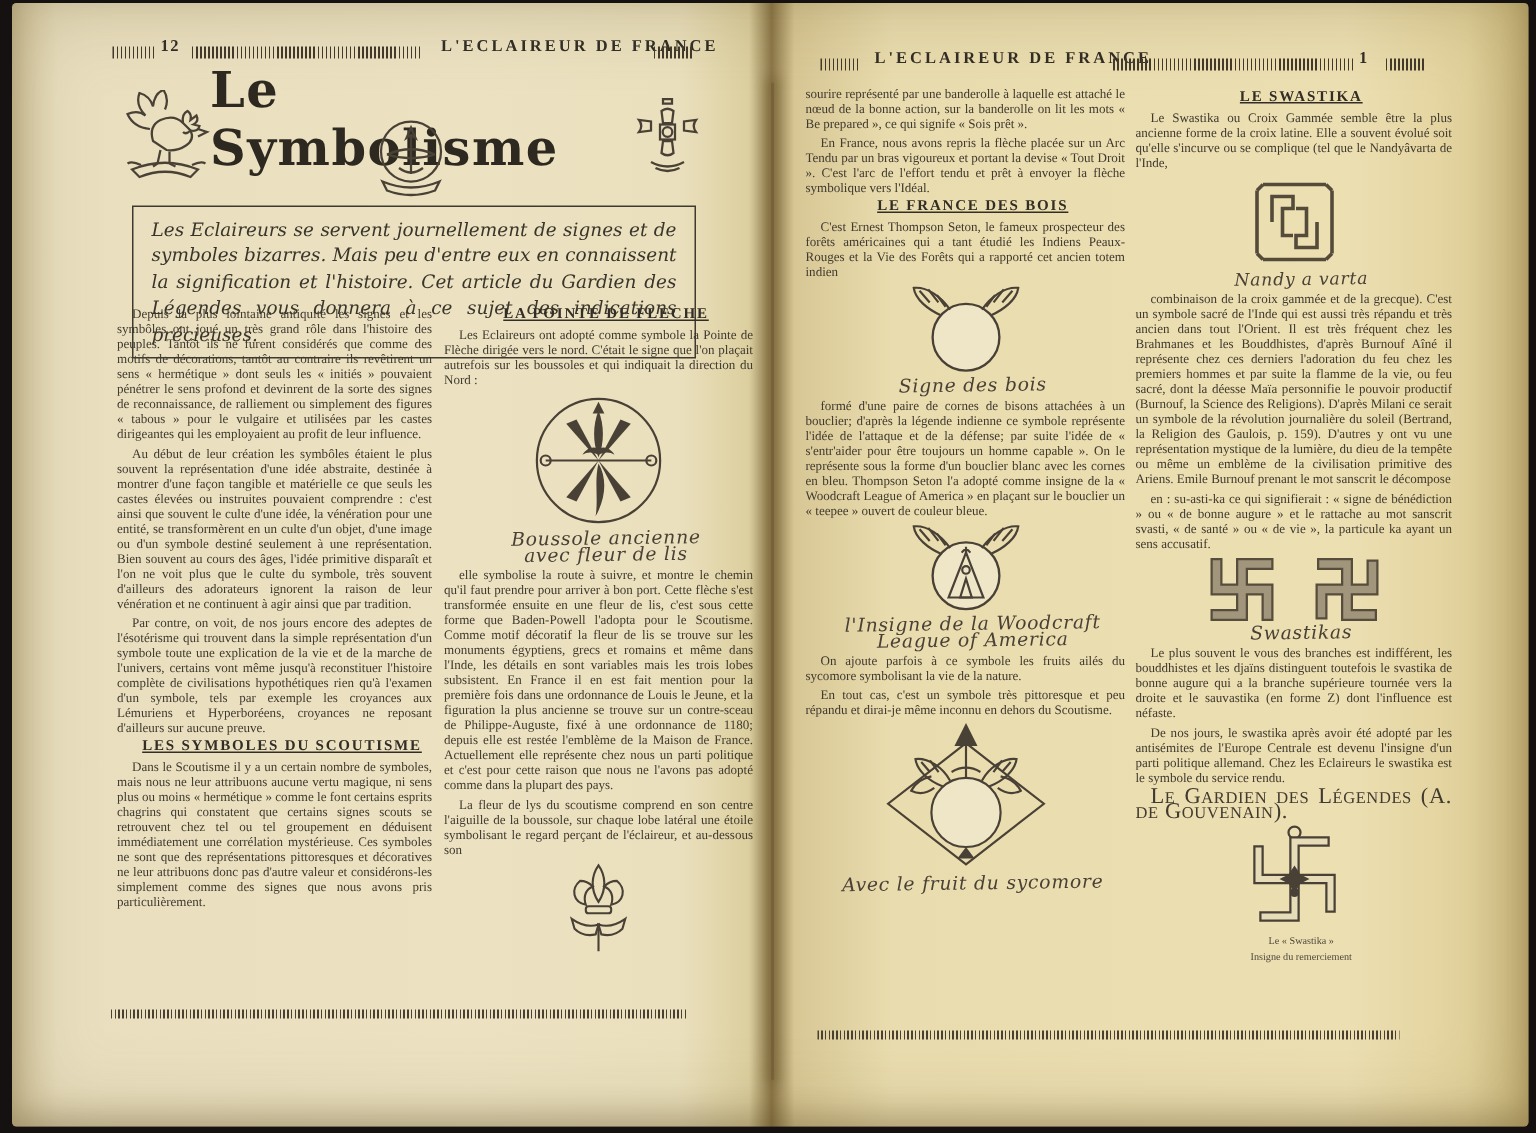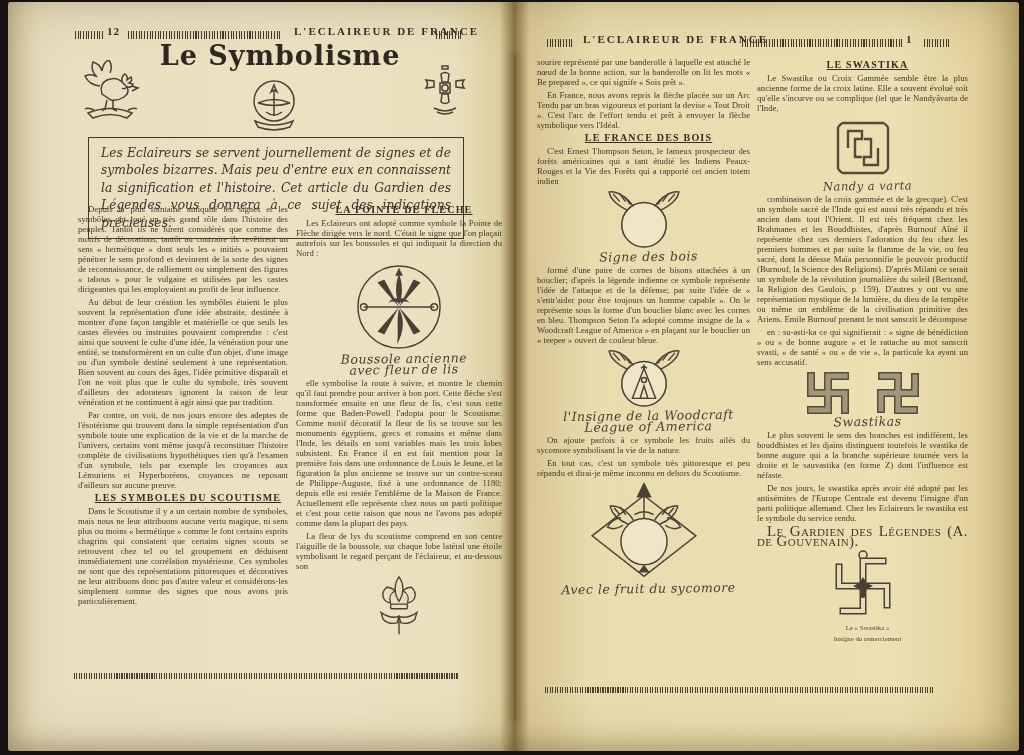--- a/index.html
+++ b/index.html
@@ -9,22 +9,22 @@
     background:linear-gradient(90deg,#d9cda6 0%,#e9dfbf 3%,#ece2c2 30%,#eae0bd 44%,#dccf9f 48.6%,#8a7648 50.1%,#d8c795 51.6%,#e9dcae 58%,#ecdfb2 88%,#e2d29c 96%,#cdbb80 100%);
     box-shadow:inset 0 0 55px rgba(100,78,30,.28), inset 0 -8px 18px rgba(80,60,25,.25);}
   .fold{position:absolute;left:514px;top:55px;bottom:35px;width:2px;background:#76613a;
         box-shadow:0 0 7px 3px rgba(110,88,40,.45);border-radius:2px;}
   .hatch{position:absolute;height:8px;
     background:repeating-linear-gradient(90deg,#43392b 0 1px,rgba(0,0,0,0) 1px 2.7px);}
   .rule{position:absolute;height:6px;
     background:repeating-linear-gradient(90deg,#4a4032 0 1px,rgba(0,0,0,0) 1px 2.5px);}
   .mast{position:absolute;font-weight:bold;font-size:11px;letter-spacing:2px;color:#332e25;}
   .pageno{position:absolute;font-weight:bold;font-size:11px;color:#332e25;letter-spacing:1px;}
-  .title{position:absolute;left:140px;top:40px;width:280px;text-align:center;
-    font-family:"DejaVu Serif",serif;font-weight:bold;font-size:27px;color:#2e2920;letter-spacing:1px;}
+  .title{position:absolute;left:140px;top:40px;width:280px;text-align:left;
+    font-family:"DejaVu Serif",serif;font-weight:bold;font-size:33px;color:#2e2920;letter-spacing:1px;}
   .introbox{position:absolute;left:88px;top:137px;width:376px;box-sizing:border-box;
     border:1.5px solid #3f3a30;padding:7px 12px 6px;font-style:italic;
     font-family:"DejaVu Serif",serif;font-size:12.3px;line-height:1.42;color:#3a352b;text-align:justify;}
   .col{position:absolute;overflow:hidden;text-align:justify;font-size:8.7px;line-height:10px;color:#403a2f;}
   .col p{margin:0 0 3px;text-indent:10px;}
   .sec-h{text-align:center;font-weight:bold;font-size:10px;letter-spacing:1.2px;color:#332e25;
     margin:5px 0 4px;text-indent:0;text-decoration:underline;}
   .fig{display:flex;justify-content:center;margin:4px 0 2px;}
   .hand{font-family:"DejaVu Serif",serif;font-style:italic;text-align:center;font-size:12.5px;
     color:#4a4136;margin:1px 0 4px;transform:rotate(-0.8deg);letter-spacing:.5px;text-indent:0;}
@@ -235,21 +235,21 @@
       <svg width="44" height="44" viewBox="0 0 44 44">
         <path d="M22 5 V39 M5 22 H39 M22 5 H39 M39 22 V39 M22 39 H5 M5 22 V5" fill="none" stroke="#574d3c" stroke-width="8" stroke-linecap="square"></path>
         <path d="M22 5 V39 M5 22 H39 M22 5 H39 M39 22 V39 M22 39 H5 M5 22 V5" fill="none" stroke="#a1957c" stroke-width="5" stroke-linecap="square"></path>
       </svg>
       <svg width="44" height="44" viewBox="0 0 44 44">
         <path d="M22 5 V39 M5 22 H39 M22 5 H6 M5 22 V38 M22 39 H38 M39 22 V6" fill="none" stroke="#574d3c" stroke-width="8" stroke-linecap="square"></path>
         <path d="M22 5 V39 M5 22 H39 M22 5 H6 M5 22 V38 M22 39 H38 M39 22 V6" fill="none" stroke="#a1957c" stroke-width="5" stroke-linecap="square"></path>
       </svg>
     </div>
     <p class="hand">Swastikas</p>
-    <p>Le plus souvent le sens des branches est indifférent, les bouddhistes et les djaïns distinguent toutefois le svastika de bonne augure qui a la branche supérieure tournée vers la droite et le sauvastika (en forme Z) dont l'influence est néfaste.</p>
+    <p>Le plus souvent le vous des branches est indifférent, les bouddhistes et les djaïns distinguent toutefois le svastika de bonne augure qui a la branche supérieure tournée vers la droite et le sauvastika (en forme Z) dont l'influence est néfaste.</p>
     <p>De nos jours, le swastika après avoir été adopté par les antisémites de l'Europe Centrale est devenu l'insigne d'un parti politique allemand. Chez les Eclaireurs le swastika est le symbole du service rendu.</p>
     <p class="sig">Le Gardien des Légendes (A. de Gouvenain).</p>
     <div class="fig" style="margin-top:2px">
       <svg width="72" height="72" viewBox="0 0 72 72">
         <circle cx="36" cy="6" r="4" class="ink" stroke-width="1.6"></circle>
         <path d="M36 12 V62 M12 37 H60 M36 12 H56 M60 37 V56 M36 62 H16 M12 37 V18" fill="none" stroke="#4a4136" stroke-width="7" stroke-linecap="square"></path>
         <path d="M36 12 V62 M12 37 H60 M36 12 H56 M60 37 V56 M36 62 H16 M12 37 V18" fill="none" stroke="#e7dcb8" stroke-width="4" stroke-linecap="square"></path>
         <g class="inkfill">
           <path d="M36 28 l4 6 6 3 -6 3 -4 6 -4-6 -6-3 6-3 z"></path>
           <circle cx="36" cy="46" r="3"></circle>

